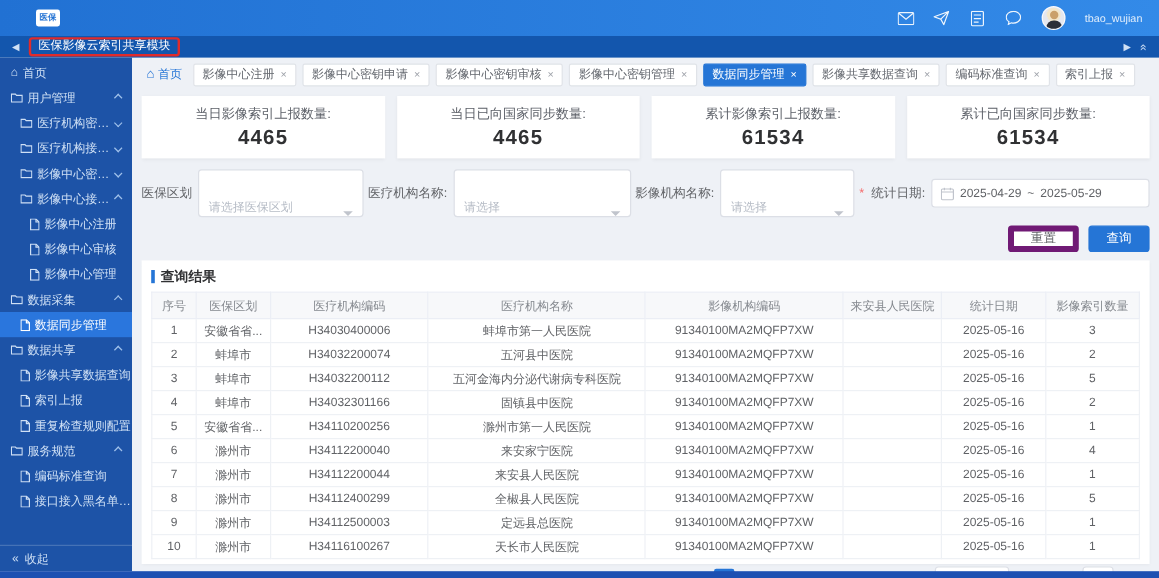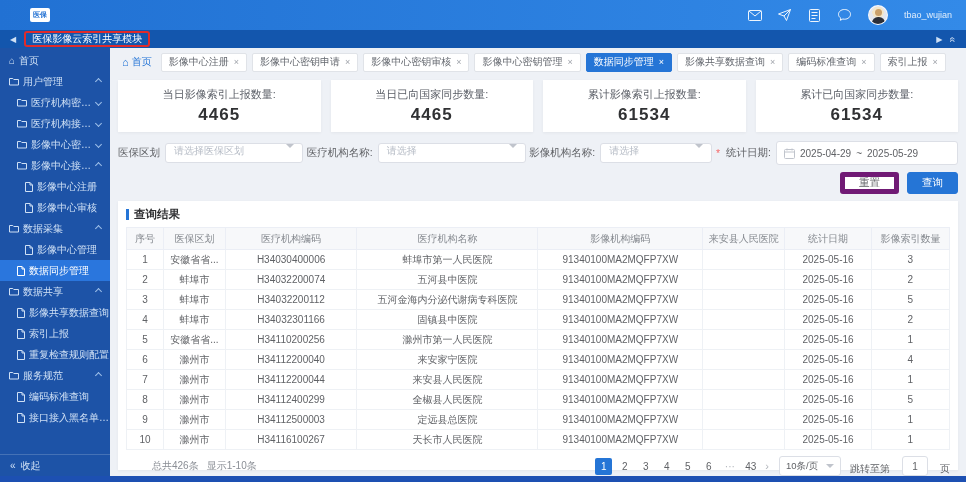--- a/index.html
+++ b/index.html
@@ -59,21 +59,21 @@
   .tab[data-active="true"] .close { color:#fff; }
 
   .stats { margin-top:8px; display:flex; gap:10px; flex:0 0 auto; }
   .stat-card { flex:1; background:#fff; height:52px; display:flex; flex-direction:column; align-items:center; justify-content:center; gap:3px; box-shadow:0 1px 3px rgba(0,0,0,.05); }
   .stat-label { font-size:11px; color:#5a5e66; }
   .stat-value { font-size:17px; font-weight:bold; color:#303133; letter-spacing:1px; }
 
   .filters { margin-top:9px; display:flex; align-items:center; justify-content:space-between; flex:0 0 auto; font-size:10.5px; color:#606266; }
   .fgroup { display:flex; align-items:center; gap:5px; white-space:nowrap; }
   .req { color:#f56c6c; margin-right:1px; }
-  .select { background:#fff; border:1px solid #dcdfe6; border-radius:3px; height:20px; display:flex; align-items:flex-start; padding:0 8px; cursor:pointer; }
+  .select { background:#fff; border:1px solid #dcdfe6; border-radius:3px; height:40px; display:flex; align-items:flex-end; padding:0 8px; cursor:pointer; }
   .select .ph { color:#b6bcc6; font-size:10px; }
   .sel-caret { width:0; height:0; border-left:4px solid transparent; border-right:4px solid transparent; border-top:4px solid #c0c4cc; margin-left:auto; }
   .w1 { width:138px; } .w2 { width:148px; } .w3 { width:112px; }
   .daterange { background:#fff; border:1px solid #dcdfe6; border-radius:3px; height:24px; width:182px; display:flex; align-items:center; gap:5px; padding:0 7px; font-size:10px; color:#606266; cursor:pointer; }
   .cal-icon { flex:0 0 auto; display:flex; }
 
   .actions { margin-top:7px; display:flex; justify-content:flex-end; gap:8px; flex:0 0 auto; }
   .btn { height:22px; border-radius:3px; font-size:10.5px; padding:0 14px; display:flex; align-items:center; cursor:pointer; }
   .btn-reset { background:#fff; border:5px solid #701a75; color:#606266; }
   .btn-query { background:#2575d6; border:1px solid #2575d6; color:#fff; }
@@ -232,42 +232,42 @@
             <span class="icon icon-file">
               <svg width="8" height="10" viewBox="0 0 8 10">
                 <path d="M0.5 0.5 H5 L7.5 3 V9.5 H0.5 Z" fill="none" stroke="currentColor"></path>
                 <path d="M5 0.5 V3 H7.5" fill="none" stroke="currentColor"></path>
               </svg>
             </span>
             <span class="side-label">影像中心审核</span>
 
           </div>
 
+          <div class="side-item" data-level="2" data-icon="file">
+
+            <span class="icon icon-file">
+              <svg width="8" height="10" viewBox="0 0 8 10">
+                <path d="M0.5 0.5 H5 L7.5 3 V9.5 H0.5 Z" fill="none" stroke="currentColor"></path>
+                <path d="M5 0.5 V3 H7.5" fill="none" stroke="currentColor"></path>
+              </svg>
+            </span>
+            <span class="side-label">影像中心管理</span>
+
+          </div>
+
           <div class="side-item" data-level="0" data-icon="folder" data-caret="up">
 
             <span class="icon icon-folder">
               <svg width="10" height="9" viewBox="0 0 10 9">
                 <path d="M0.5 1.5 V8 H9.5 V2.5 H4.8 L3.8 1.5 Z" fill="none" stroke="currentColor"></path>
               </svg>
             </span>
 
             <span class="side-label">数据采集</span>
             <span class="caret"></span>
-          </div>
-
-          <div class="side-item" data-level="2" data-icon="file">
-
-            <span class="icon icon-file">
-              <svg width="8" height="10" viewBox="0 0 8 10">
-                <path d="M0.5 0.5 H5 L7.5 3 V9.5 H0.5 Z" fill="none" stroke="currentColor"></path>
-                <path d="M5 0.5 V3 H7.5" fill="none" stroke="currentColor"></path>
-              </svg>
-            </span>
-            <span class="side-label">影像中心管理</span>
-
           </div>
 
           <div class="side-item" data-level="1" data-icon="file" data-active="true">
 
             <span class="icon icon-file">
               <svg width="8" height="10" viewBox="0 0 8 10">
                 <path d="M0.5 0.5 H5 L7.5 3 V9.5 H0.5 Z" fill="none" stroke="currentColor"></path>
                 <path d="M5 0.5 V3 H7.5" fill="none" stroke="currentColor"></path>
               </svg>
             </span>

